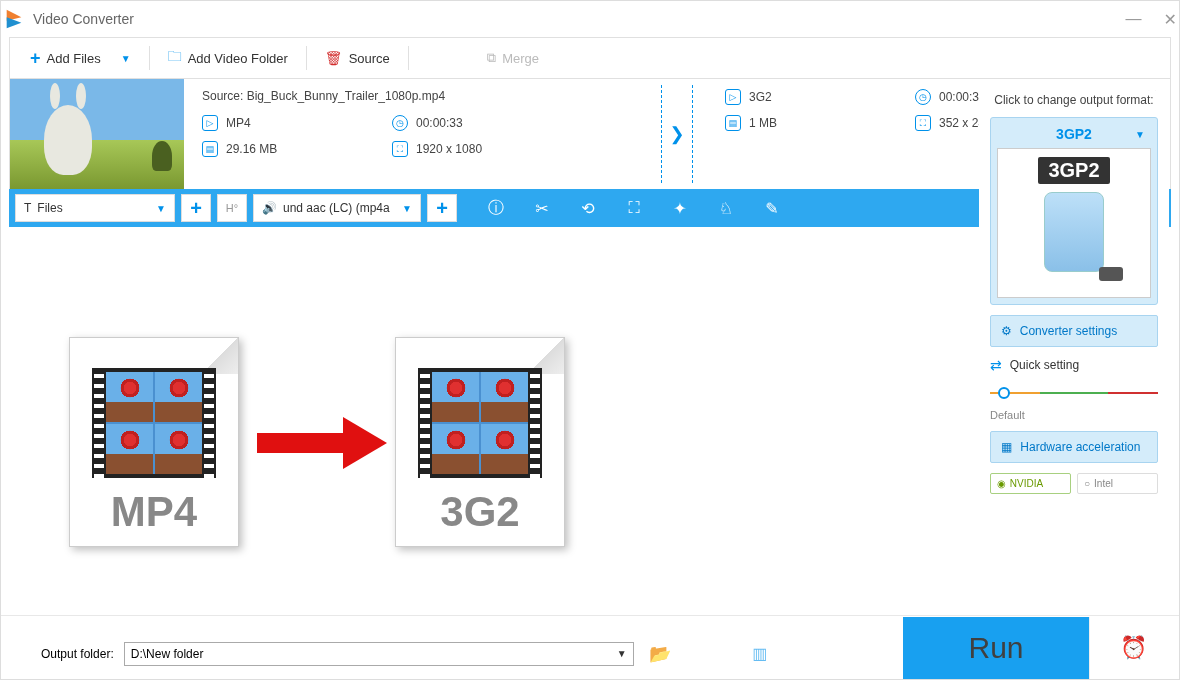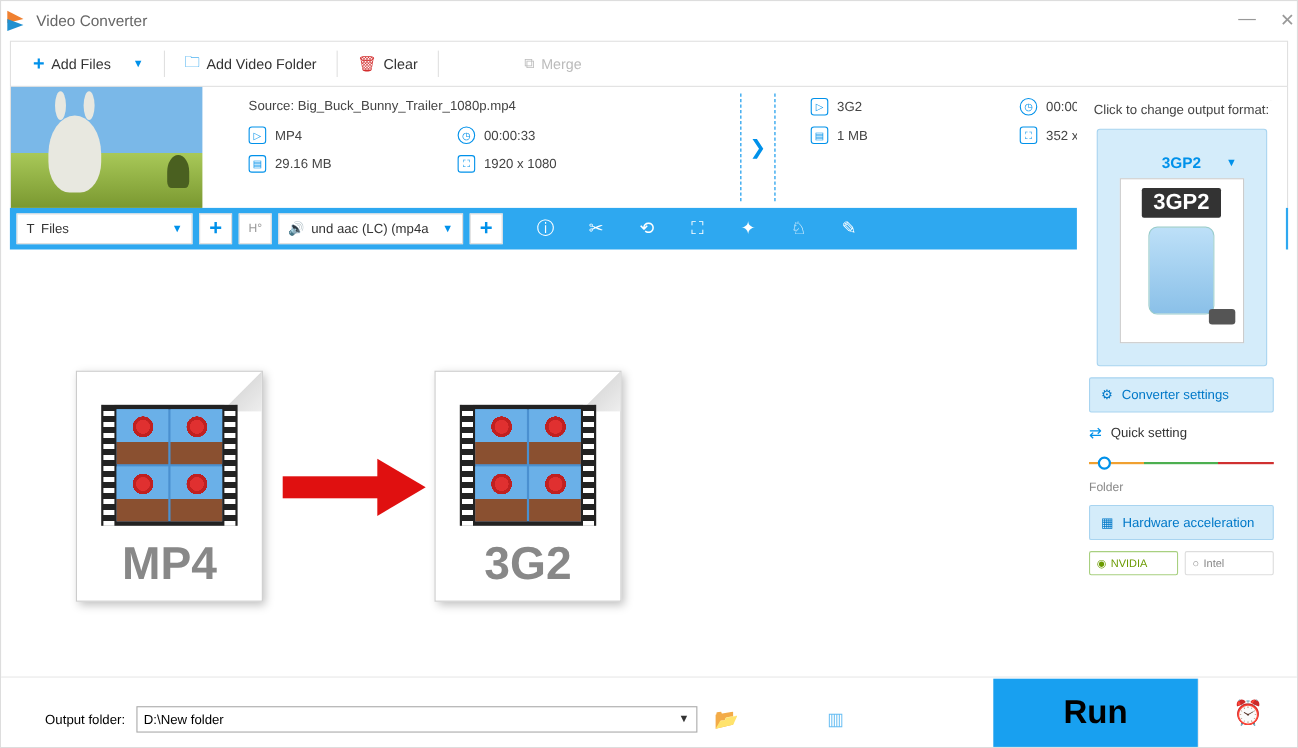--- a/index.html
+++ b/index.html
@@ -19,21 +19,21 @@
 .toolbar .trash-ic { color: #d32f2f; font-size: 14px; }
 .toolbar .merge { color: #bbb; margin-left: 60px; display:flex; align-items:center; gap:6px;}
 
 .file-row { display: flex; height: 110px; margin: 0 8px; border-left:1px solid #e0e0e0; border-right:1px solid #e0e0e0; }
 .thumb { width: 174px; background: linear-gradient(#7ab8e8 0%, #7ab8e8 55%, #a8c858 55%, #7a9830 100%); position: relative; }
 .thumb .bunny { position: absolute; left: 34px; bottom: 14px; width: 48px; height: 70px; background:#e8e8e0; border-radius: 50% 50% 40% 40%; }
 .thumb .bunny::before { content:''; position:absolute; top:-22px; left:6px; width:10px; height:26px; background:#e8e8e0; border-radius:50%; }
 .thumb .bunny::after { content:''; position:absolute; top:-22px; right:6px; width:10px; height:26px; background:#e8e8e0; border-radius:50%; }
 .thumb .tree { position:absolute; right:12px; bottom:18px; width:20px; height:30px; background:#4a6020; border-radius:50% 50% 20% 20%; }
 
-.info-panels { flex: 1; display: flex; position: relative; padding-left: 24px; }
+.info-panels { flex: 1; display: flex; position: relative; }
 .panel { flex: 1; padding: 10px 18px; font-size: 12px; color: #444; }
 .panel .row1 { margin-bottom: 12px; font-size: 12px; }
 .panel .row2 { display: flex; gap: 60px; margin-bottom: 10px; }
 .panel .row3 { display: flex; gap: 60px; }
 .panel .cell { display: flex; align-items: center; gap: 8px; min-width: 130px; }
 .panel .ic { width: 16px; height: 16px; border: 1.5px solid #0091ea; border-radius: 3px; display:inline-flex; align-items:center; justify-content:center; color:#0091ea; font-size:9px; }
 .panel .ic.round { border-radius: 50%; }
 .divider { width: 60px; position: relative; display:flex; align-items:center; justify-content:center; }
 .divider::before, .divider::after { content:''; position:absolute; top:6px; bottom:6px; border-left: 1.5px dashed #0091ea; }
 .divider::before { left: 14px; }
@@ -63,21 +63,21 @@
 .file-icon .film .fr::after { content:''; position:absolute; top:4px; left:50%; transform:translateX(-50%); width:20px; height:24px; background:radial-gradient(circle, #e03030 40%, #c02020 41% 60%, transparent 61%); }
 .file-icon .lbl { position:absolute; bottom:10px; left:0; right:0; text-align:center; font-size:42px; font-weight:bold; color:#888; font-family: Arial Black, Arial; }
 .fi1 { top: 110px; left: 60px; }
 .fi2 { top: 110px; left: 386px; }
 .big-arrow { position:absolute; top: 190px; left: 248px; width: 130px; height: 50px; }
 .big-arrow .shaft { position:absolute; top:16px; left:0; width:90px; height:20px; background:#e01010; }
 .big-arrow .head { position:absolute; top:0; left:86px; width:0; height:0; border-left:44px solid #e01010; border-top:26px solid transparent; border-bottom:26px solid transparent; }
 
 .sidebar { position:absolute; top: 90px; right: 10px; width: 190px; bottom: 70px; background:#fff; display:flex; flex-direction:column; gap:10px; font-size:12px; align-items:center; }
 .sidebar .hint { color:#444; font-size:12px; margin-top:2px; }
-.fmt-box { width: 155px; background:#d4ecfa; border:1px solid #a8d4f0; border-radius:3px; padding:20px; }
+.fmt-box { width: 168px; background:#d4ecfa; border:1px solid #a8d4f0; border-radius:3px; padding:6px; }
 .fmt-box .hdr { display:flex; justify-content:center; align-items:center; color:#0091ea; font-weight:bold; font-size:14px; padding:2px 0 6px; position:relative;}
 .fmt-box .hdr .chev { position:absolute; right:6px; font-size:10px; }
 .fmt-box .inner { background:#fff; border:1px solid #ccc; height:150px; display:flex; flex-direction:column; align-items:center; justify-content:flex-start; padding:8px; }
 .fmt-box .tag { background:#333; color:#fff; font-weight:bold; font-size:20px; padding:2px 10px; border-radius:2px; margin-bottom:8px;}
 .fmt-box .device { width:60px; height:80px; background: linear-gradient(#bde0f8, #8ac0e8); border-radius:8px; position:relative; border:1px solid #9cc; }
 .fmt-box .device::after { content:''; position:absolute; bottom:-10px; right:-20px; width:24px; height:14px; background:#555; border-radius:3px; }
 .side-btn { width: 168px; background:#d4ecfa; border:1px solid #a8d4f0; padding:8px 10px; display:flex; align-items:center; gap:8px; color:#0078c8; cursor:pointer; font-size:12px; border-radius:2px;}
 .qs-row { width:168px; display:flex; align-items:center; gap:8px; color:#333; font-size:12px; }
 .qs-row .qic { color:#0091ea; font-size:14px; }
 .slider { width:168px; height:8px; position:relative; margin-top:6px;}
@@ -86,21 +86,21 @@
 .slider-lbl { width:168px; font-size:11px; color:#888; margin-top:2px;}
 .hw-badges { width:168px; display:flex; gap:6px; }
 .badge { flex:1; border:1px solid #ddd; padding:4px 6px; font-size:10px; display:flex; align-items:center; gap:4px; color:#888; border-radius:2px;}
 .badge.nv { color:#6a9a00; border-color:#a8d080;}
 
 .bottom-bar { position:absolute; bottom:0; left:0; right:0; height:64px; border-top:1px solid #e8e8e8; display:flex; align-items:center; padding:12px 14px 0 40px; gap:10px; font-size:12px; background:#fff;}
 .bottom-bar .of-input { width: 510px; height:24px; border:1px solid #aaa; padding:0 6px; font-size:12px; display:flex; align-items:center; justify-content:space-between;}
 .bottom-bar .of-input .chev { color:#333; font-size:10px; }
 .bottom-bar .folder-open { color:#0091ea; font-size:18px; margin-left:6px; cursor:pointer; }
 .bottom-bar .settings-ic { color:#0091ea; font-size:16px; margin-left:70px; cursor:pointer; opacity:0.6;}
-.run-btn { position:absolute; right:90px; bottom:0; width:186px; height:62px; background:#18a0f0; color:#000000; font-size:30px; display:flex; align-items:center; justify-content:center; cursor:pointer; font-weight:700;}
+.run-btn { position:absolute; right:90px; bottom:0; width:186px; height:62px; background:#18a0f0; color:#404040; font-size:30px; display:flex; align-items:center; justify-content:center; cursor:pointer; font-weight:400;}
 .clock-btn { position:absolute; right:0; bottom:0; width:90px; height:62px; display:flex; align-items:center; justify-content:center; color:#18a0f0; font-size:22px; border-left:1px solid #eee; cursor:pointer;}
 </style>
 </head>
 <body>
 
 <div class="titlebar">
   <svg class="logo" viewBox="0 0 24 24">
       <path d="M4 2 L20 10 L4 14 Z" fill="#f08030"></path>
       <path d="M4 10 L20 16 L4 22 Z" fill="#2090d0"></path>
     </svg>
@@ -118,21 +118,21 @@
   </div>
   <span class="chev">▼</span>
   <div class="sep"></div>
   <div class="tb-btn">
     <span class="folder-ic">🗀</span>
     <span>Add Video Folder</span>
   </div>
   <div class="sep"></div>
   <div class="tb-btn">
     <span class="trash-ic">🗑</span>
-    <span>Clear</span>
+    <span>Source</span>
   </div>
   <div class="sep"></div>
   <div class="merge tb-btn">
     <span>⧉</span>
     <span>Merge</span>
   </div>
 </div>
 
 <div class="file-row">
   <div class="thumb">
@@ -265,21 +265,21 @@
     <span>Converter settings</span>
   </div>
   <div class="qs-row">
     <span class="qic">⇄</span>
     <span>Quick setting</span>
   </div>
   <div class="slider">
       <div class="track"></div>
       <div class="knob"></div>
     </div>
-  <div class="slider-lbl">Folder</div>
+  <div class="slider-lbl">Default</div>
   <div class="side-btn">
     <span>▦</span>
     <span>Hardware acceleration</span>
   </div>
   <div class="hw-badges">
     <div class="badge nv">
         <span>◉</span>
         <span>NVIDIA</span>
       </div>
     <div class="badge">

